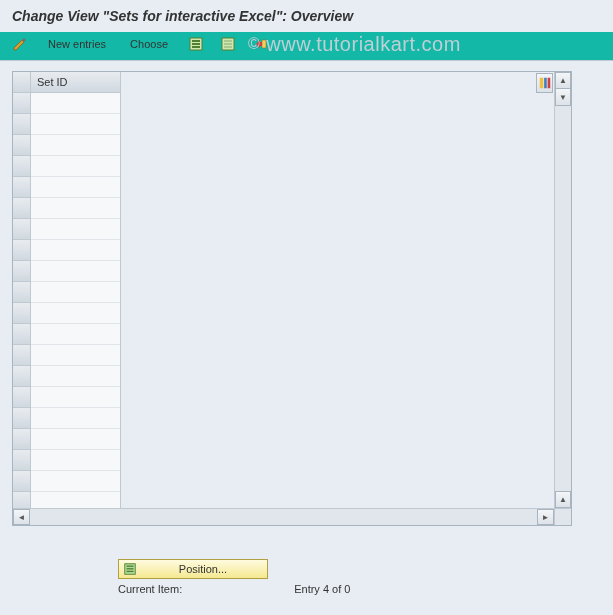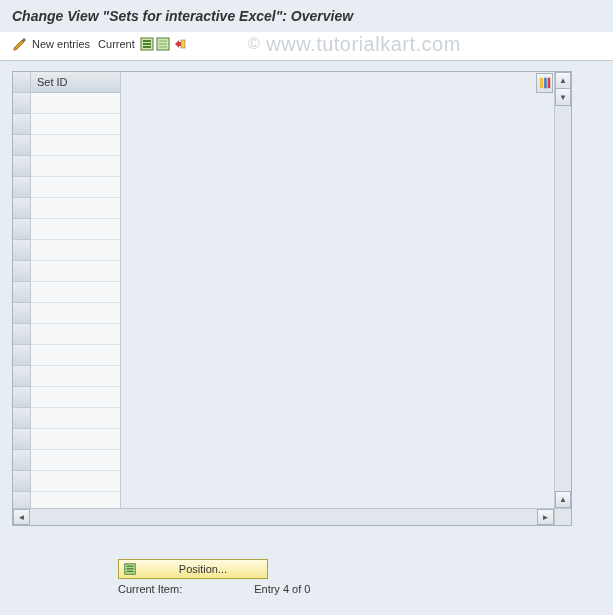--- a/index.html
+++ b/index.html
@@ -20,23 +20,23 @@
       padding: 8px 12px 8px 12px;
       font-size: 14px;
       font-weight: bold;
       font-style: italic;
       color: #333;
       background: #e7edf3;
     }
     .toolbar {
       display: flex;
       align-items: center;
-      gap: 0;
+      gap: 16px;
       padding: 4px 12px 8px 12px;
-      background: #ffffff;
+      background: #14b8a6;
     }
     .toolbar-btn {
       display: flex;
       align-items: center;
       gap: 3px;
       font-size: 11px;
       color: #333;
       cursor: pointer;
       padding: 2px 4px;
     }
@@ -187,21 +187,21 @@
       align-items: center;
       gap: 6px;
       padding: 0 4px;
       cursor: pointer;
       font-size: 11px;
       color: #333;
     }
     .footer-row {
       display: flex;
       align-items: flex-end;
-      gap: 72px;
+      gap: 112px;
       font-size: 11px;
       color: #333;
     }
     .watermark {
       position: absolute;
       top: 33px;
       left: 248px;
       font-size: 20px;
       color: rgba(200, 208, 216, 0.95);
       font-weight: normal;
@@ -234,21 +234,21 @@
   <span class="icon">
     <svg viewBox="0 0 16 16">
         <path d="M2 12 L10 4 L12 6 L4 14 L2 14 Z" fill="#d8a030" stroke="#906010" stroke-width="0.8"></path>
         <path d="M10 4 L12 2 L14 4 L12 6 Z" fill="#707070"></path>
       </svg>
   </span>
   <span class="toolbar-btn">
     <span>New entries</span>
   </span>
   <span class="toolbar-btn">
-    <span>Current</span>
+    <span>Choose</span>
   </span>
   <span class="icon">
     <svg viewBox="0 0 16 16">
         <rect x="2" y="2" width="12" height="12" fill="#d0e8b0" stroke="#508030" stroke-width="1"></rect>
         <rect x="4" y="4" width="8" height="2" fill="#508030"></rect>
         <rect x="4" y="7" width="8" height="2" fill="#508030"></rect>
         <rect x="4" y="10" width="8" height="2" fill="#508030"></rect>
       </svg>
   </span>
   <span class="icon">

